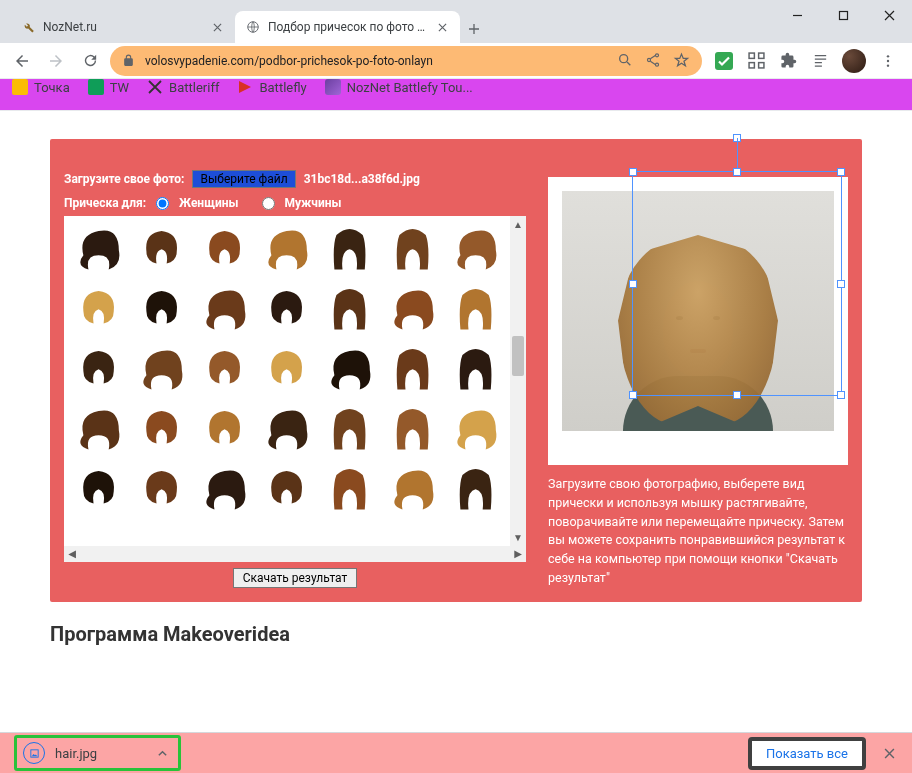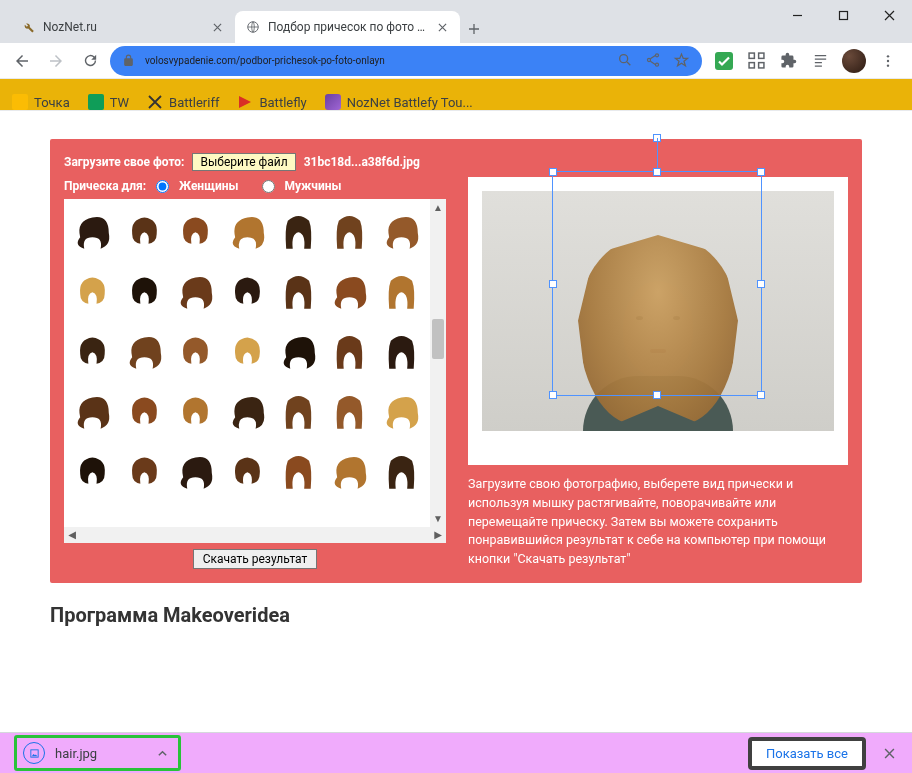--- a/index.html
+++ b/index.html
@@ -13,37 +13,37 @@
 .tab-favicon { width: 16px; height: 16px; flex-shrink: 0; display:flex; align-items:center; justify-content:center; }
 .tab-title { flex: 1; white-space: nowrap; overflow: hidden; text-overflow: ellipsis; }
 .tab-close { width: 16px; height: 16px; display: flex; align-items: center; justify-content: center; color: #5f6368; cursor: pointer; }
 .newtab { width: 28px; height: 28px; display: flex; align-items: center; justify-content: center; color: #5f6368; cursor: pointer; }
 .window-controls { position: absolute; right: 0; top: 0; height: 34px; display: flex; }
 .winbtn { width: 46px; height: 30px; display: flex; align-items: center; justify-content: center; color: #222; cursor: pointer; }
 
 .toolbar { height: 36px; background: #fff; display: flex; align-items: center; padding: 0 8px; gap: 6px; border-bottom: 1px solid #e8eaed; }
 .navbtn { width: 28px; height: 28px; display:flex; align-items:center; justify-content:center; color:#5f6368; border-radius:50%; cursor:pointer; }
 .navbtn.disabled { color:#bdc1c6; }
-.omnibox { flex:1; height: 30px; background:#3b82f6; border-radius:15px; display:flex; align-items:center; padding:0 12px; font-size:10px; color:#202124; gap:10px; }
+.omnibox { flex:1; height: 30px; background:#fdba74; border-radius:15px; display:flex; align-items:center; padding:0 12px; font-size:12px; color:#202124; gap:10px; }
 .omniactions { margin-left:auto; display:flex; gap:12px; color:#5f6368; }
 .ext-icons { display:flex; align-items:center; gap:12px; padding:0 6px; }
 .ext-icon { width:20px; height:20px; display:flex; align-items:center; justify-content:center; }
 .avatar { width:24px; height:24px; border-radius:50%; background: radial-gradient(circle at 30% 30%, #6a4a3a, #2b1a12); }
 
-.bookbar { height:32px; background:#eab308; border-bottom:1px solid #e8eaed; display:flex; align-items:flex-end; padding:0 12px; gap:18px; font-size:13px; color:#3c4043; }
+.bookbar { height:32px; background:#d946ef; border-bottom:1px solid #e8eaed; display:flex; align-items:flex-start; padding:0 12px; gap:18px; font-size:13px; color:#3c4043; }
 .bm { display:flex; align-items:center; gap:6px; cursor:pointer; }
 .bm-icon { width:16px; height:16px; }
 
 
 .page { position:relative; height: calc(773px - 8px - 35px - 36px - 32px - 41px); overflow:hidden; background:#fff; }
 .redpanel { margin: 28px 50px 0 50px; background:#e86060; padding: 14px; display:flex; gap: 22px; color:#fff; font-size:13px; border-radius:2px; }
-.leftcol { flex:1; display:flex; flex-direction:column; }
-.rightcol { width: 380px; display:flex; flex-direction:column; }
+.leftcol { flex:1; display:flex; flex-direction:column;margin-top:17px; }
+.rightcol { width: 300px; display:flex; flex-direction:column; }
 .uploadrow { display:flex; align-items:center; gap:8px; font-weight:bold; font-size:12px; margin-bottom:8px; }
-.filebtn { background:#fef9c3; color:#000; border:1px solid #767676; font-size:12px; padding:1px 7px; cursor:pointer; font-weight:normal; }
+.filebtn { background:#1d4ed8; color:#000; border:1px solid #767676; font-size:12px; padding:1px 7px; cursor:pointer; font-weight:normal; }
 .filename { font-size:12px; font-weight:bold; }
 .genderrow { font-size:12px; font-weight:bold; display:flex; align-items:center; gap:10px; margin-bottom:6px; }
 .genderrow input[type=radio]{ accent-color: #0075ff; }
 .hairgrid-wrap { background:#fff; position:relative; flex:1; min-height:310px; }
 .hairgrid { position:absolute; inset:0; right:16px; overflow:hidden; padding:6px; display:grid; grid-template-columns: repeat(7, 1fr); grid-auto-rows: 54px; gap:6px 6px; }
 .hairthumb { width:100%; height:100%; background:#fff; display:flex; align-items:center; justify-content:center; cursor:pointer; }
 .hairshape { width: 90%; height: 90%; }
 .scroll-v { position:absolute; right:0; top:0; bottom:0; width:16px; background:#f1f1f1; }
 .scroll-v .arrow { height:16px; display:flex; align-items:center; justify-content:center; color:#606060; font-size:10px; background:#f1f1f1; }
 .scroll-v .thumb { position:absolute; left:2px; right:2px; top: 120px; height:40px; background:#c1c1c1; border-radius:2px; }
@@ -60,21 +60,21 @@
 .eye { width:7px; height:4px; background:#4a3a2f; border-radius:50%; }
 .mouth { position:absolute; top:128px; left:50%; transform:translateX(-50%); width:16px; height:4px; background:#b06a62; border-radius:3px; }
 .shoulders { position:absolute; bottom:0; left:50%; transform:translateX(-50%); width:150px; height:55px; background:#4a5a55; border-radius:60px 60px 0 0; }
 .hairoverlay { position:absolute; top:14px; left:50%; transform:translateX(-50%); width:160px; height:190px; background: radial-gradient(ellipse at 50% 30%, #caa062, #a77a3f 60%, #8a5f2f); border-radius: 50% 50% 40% 40% / 50% 50% 60% 60%; clip-path: polygon(50% 0%, 90% 10%, 100% 45%, 95% 80%, 78% 100%, 50% 90%, 22% 100%, 5% 80%, 0% 45%, 10% 10%); opacity:0.95; }
 .selbox { position:absolute; border:1px solid #4f93ff; }
 .handle { position:absolute; width:8px; height:8px; background:#fff; border:1px solid #4f93ff; }
 .instructions { font-size:12.5px; line-height:1.5; margin-top:10px; }
 .section-title { margin: 20px 50px 0 50px; font-size:20px; color:#333; }
 
 
-.dlshelf { position:absolute; left:0; right:0; bottom:0; height:41px; background:#f0abfc; border-top:1px solid #d5d8dc; display:flex; align-items:center; padding:0 14px; font-size:13px; color:#3c4043; }
+.dlshelf { position:absolute; left:0; right:0; bottom:0; height:41px; background:#fca5a5; border-top:1px solid #d5d8dc; display:flex; align-items:center; padding:0 14px; font-size:13px; color:#3c4043; }
 .dlchip { border:3px solid #29c23a; border-radius:3px; height:36px; display:flex; align-items:center; gap:10px; padding:0 10px 0 6px; cursor:pointer; }
 .dlicon { width:22px; height:22px; border:1.5px solid #1a73e8; border-radius:50%; display:flex; align-items:center; justify-content:center; color:#1a73e8; font-size:10px; }
 .dlchev { color:#5f6368; padding-left:50px; }
 .showall { margin-left:auto; border:4px solid #404040; border-radius:4px; padding:5px 14px; color:#1a73e8; background:#fff; cursor:pointer; font-size:13px; }
 .dlclose { margin-left:14px; color:#5f6368; cursor:pointer; width:18px; display:flex; justify-content:center; }
 
 svg { display:block; }
 </style>
 </head>
 <body>

